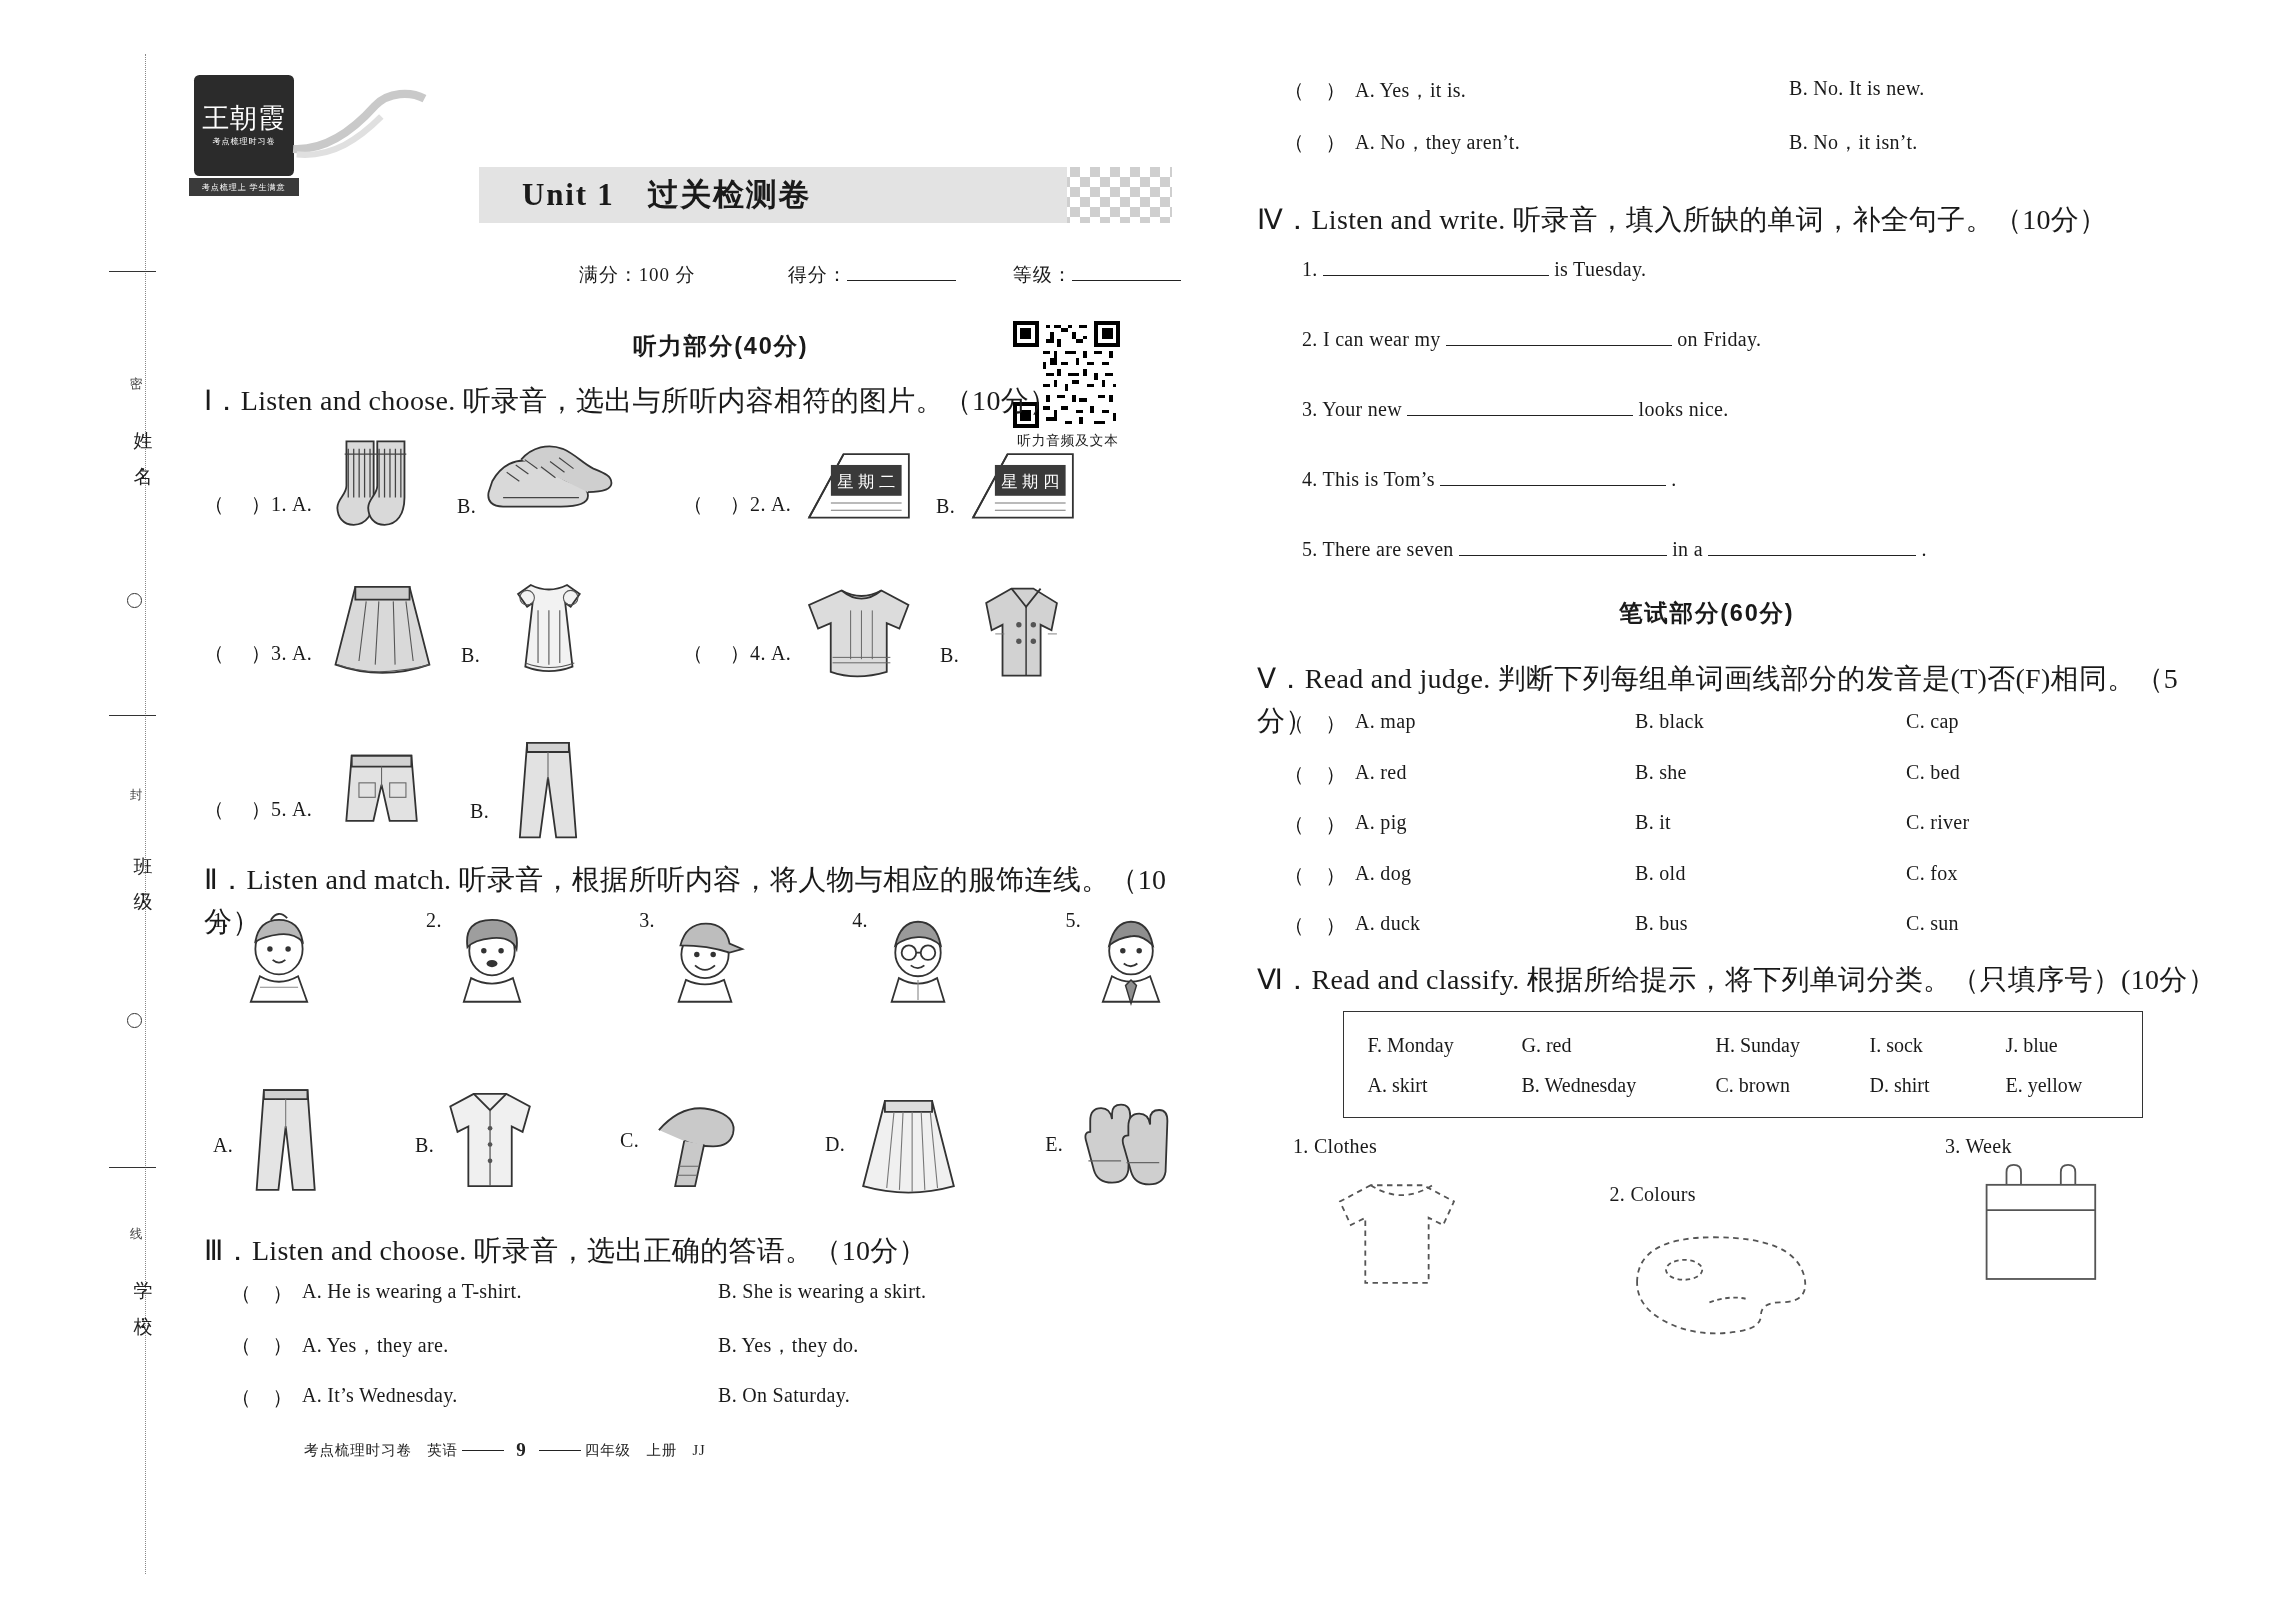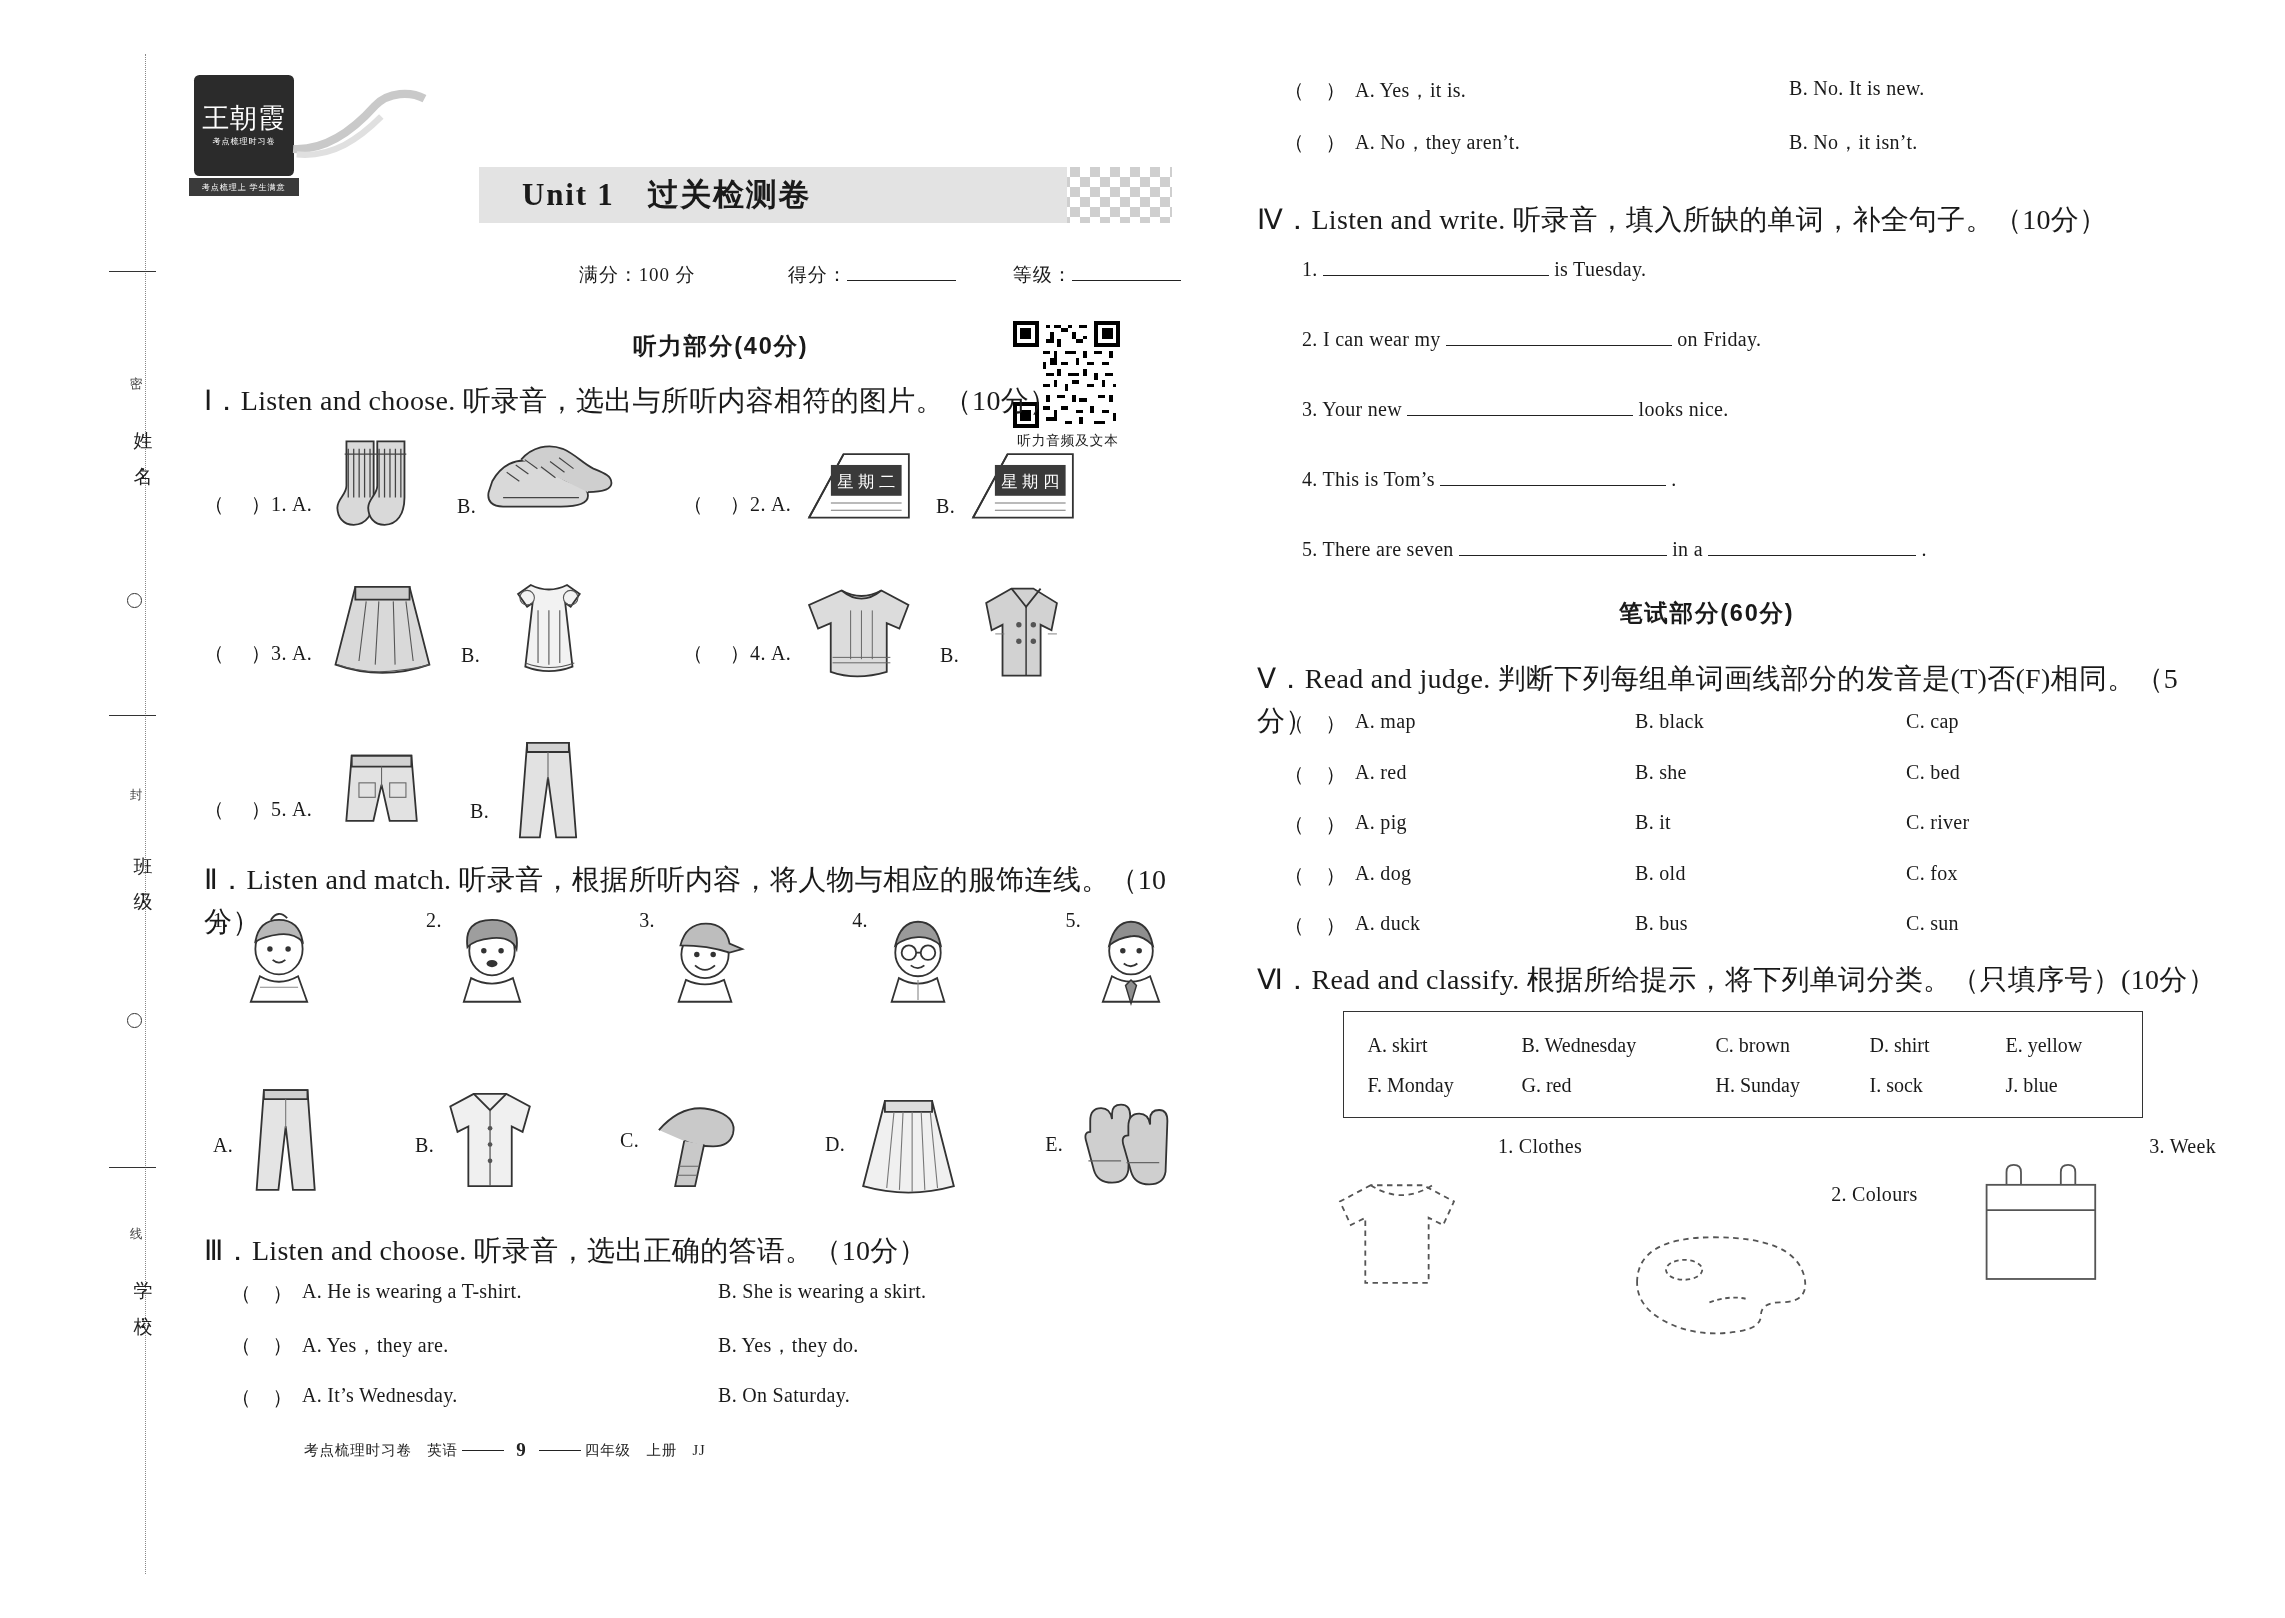--- a/index.html
+++ b/index.html
@@ -570,36 +570,36 @@
         <span>C. sun</span>
       </div>
     </div>
 
     <div class="inst" style="position:absolute;left:0;top:905px;width:959px;">
       <span class="num">Ⅵ．</span><span>Read and classify. 根据所给提示，将下列单词分类。（只填序号）(10分）</span>
     </div>
 
     <div class="boxwrap" style="position:absolute;left:86px;top:957px;width:751px;">
       <div style="display:flex;">
+        <span style="width:154px;">F. Monday</span>
+        <span style="width:194px;">G. red</span>
+        <span style="width:154px;">H. Sunday</span>
+        <span style="width:136px;">I. sock</span>
+        <span>J. blue</span>
+      </div>
+      <div style="display:flex;">
         <span style="width:154px;">A. skirt</span>
         <span style="width:194px;">B. Wednesday</span>
         <span style="width:154px;">C. brown</span>
         <span style="width:136px;">D. shirt</span>
         <span>E. yellow</span>
       </div>
-      <div style="display:flex;">
-        <span style="width:154px;">F. Monday</span>
-        <span style="width:194px;">G. red</span>
-        <span style="width:154px;">H. Sunday</span>
-        <span style="width:136px;">I. sock</span>
-        <span>J. blue</span>
-      </div>
-    </div>
-
-    <div style="position:absolute;left:36px;top:1081px;width:923px;display:flex;justify-content:space-between;text-align:right;">
+    </div>
+
+    <div style="position:absolute;left:36px;top:1081px;width:923px;display:flex;justify-content:space-between;">
       <div style="width:289px;">
         <div class="optline">1. Clothes</div>
         <svg width="181" height="136" viewBox="0 0 200 150" style="margin-left:18px;margin-top:9px;">
           <path d="M66 20 l-34 18 12 26 16 -8 v72 h70 v-72 l16 8 12 -26 -34 -18 z" fill="#fff" stroke="#555" stroke-width="2" stroke-dasharray="6 5"></path>
           <path d="M66 20 q34 22 68 0" fill="none" stroke="#555" stroke-width="2" stroke-dasharray="6 5"></path>
         </svg>
       </div>
       <div style="width:308px;margin-top:48px;">
         <div class="optline">2. Colours</div>
         <svg width="208" height="136" viewBox="0 0 230 150" style="margin-left:9px;margin-top:12.7px;">

